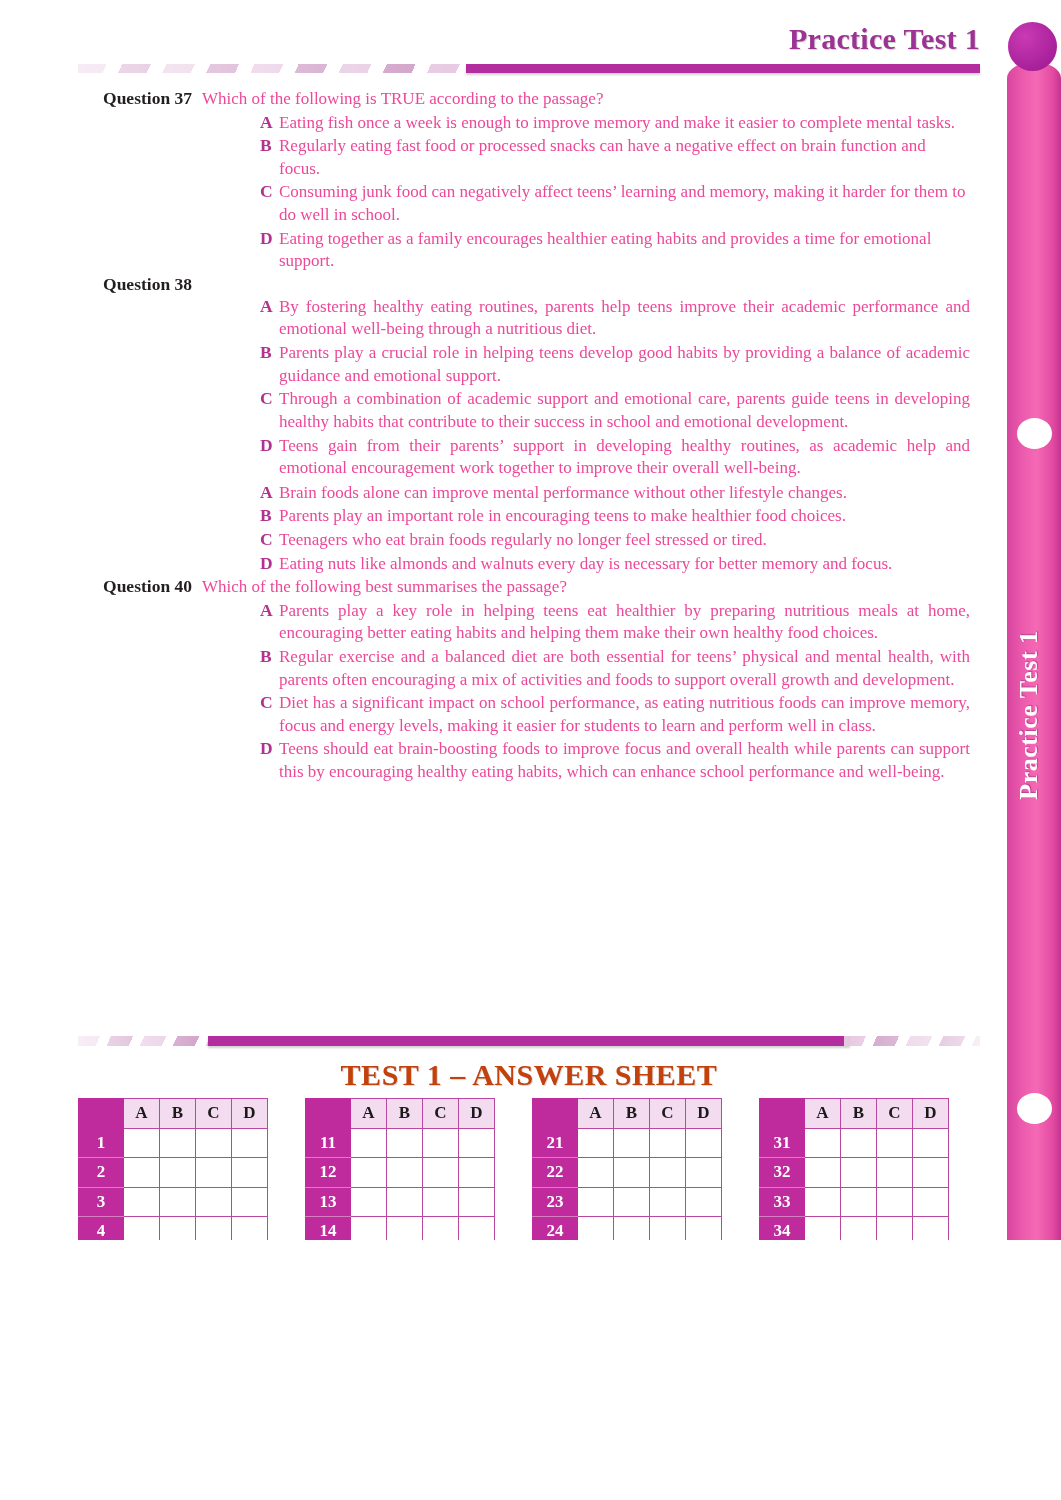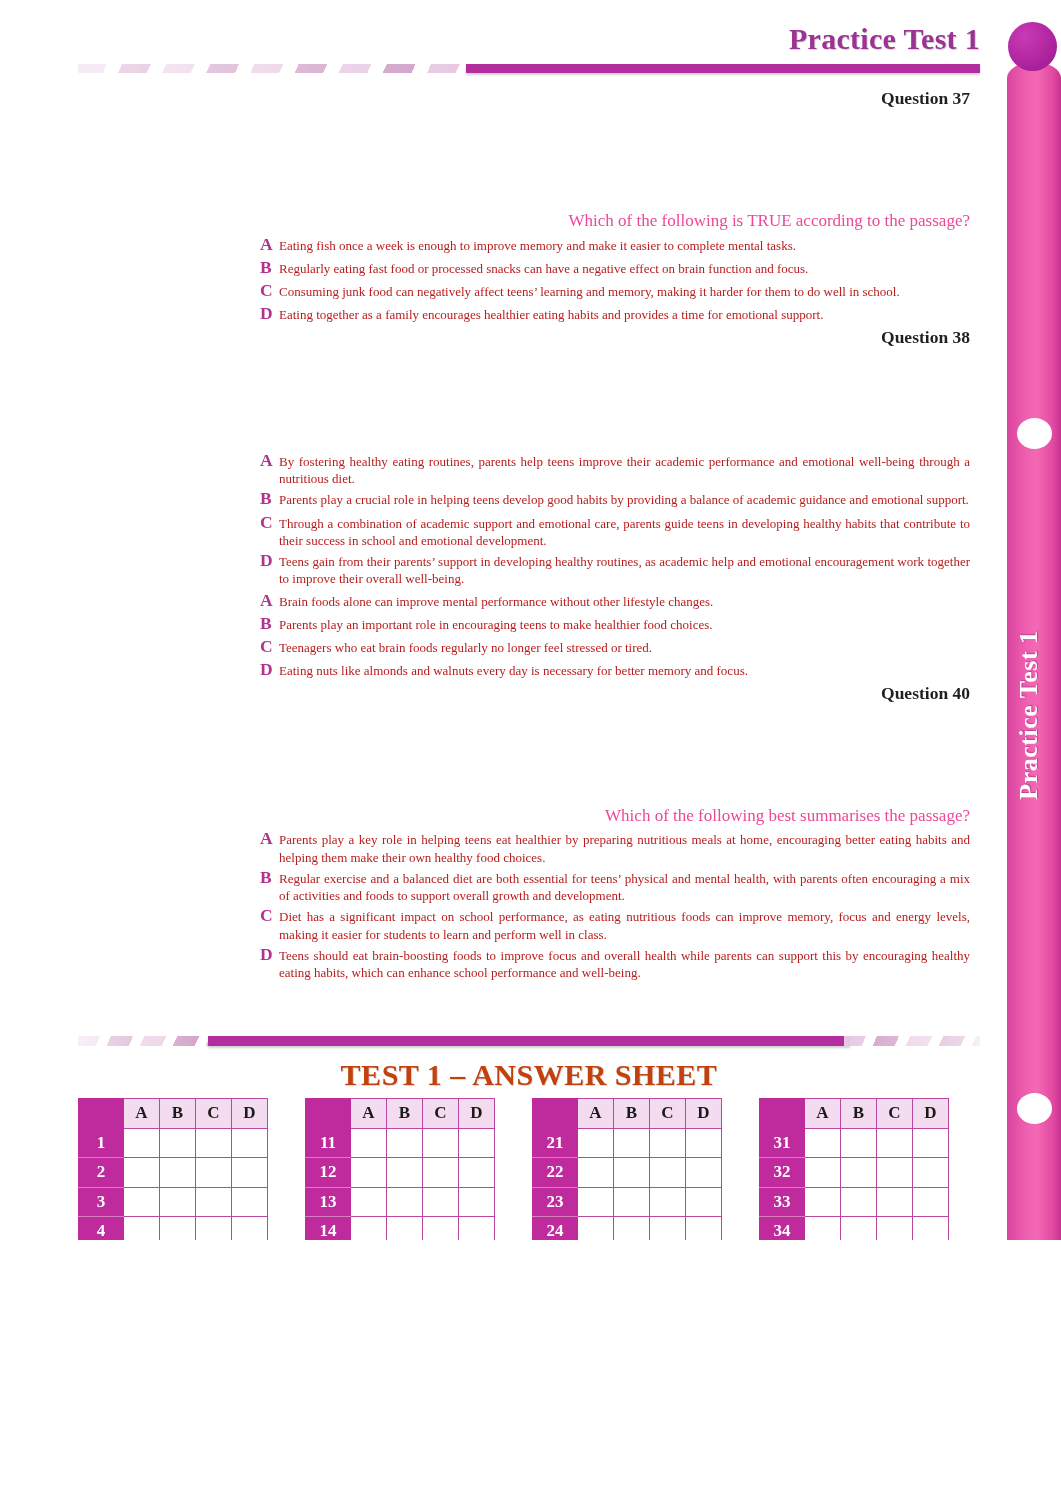--- a/index.html
+++ b/index.html
@@ -75,22 +75,21 @@
     position: absolute;
     left: 70px;
     top: 88px;
     width: 900px;
   }
   .question-block {
     margin-bottom: 1px;
   }
   .q-row {
     display: flex;
-    align-items: flex-end;
-    flex-direction: column;
+    align-items: flex-start;
   }
   .q-label {
     flex: 0 0 122px;
     text-align: right;
     font-size: 17.5px;
     font-weight: bold;
     color: #231f20;
     white-space: nowrap;
   }
   .q-stem {
@@ -107,22 +106,22 @@
     line-height: 1.33;
   }
   .opt-letter {
     flex: 0 0 16px;
     font-size: 17.5px;
     font-weight: bold;
     color: #b1328f;
   }
   .opt-text {
     flex: 1;
-    font-size: 13px;
-    color: #b91c1c;
+    font-size: 17px;
+    color: #ec4899;
     padding-left: 3px;
     line-height: 1.33;
   }
   .opt-text.justified {
     text-align: justify;
     text-align-last: left;
   }
 
   
   .answer-rule {

